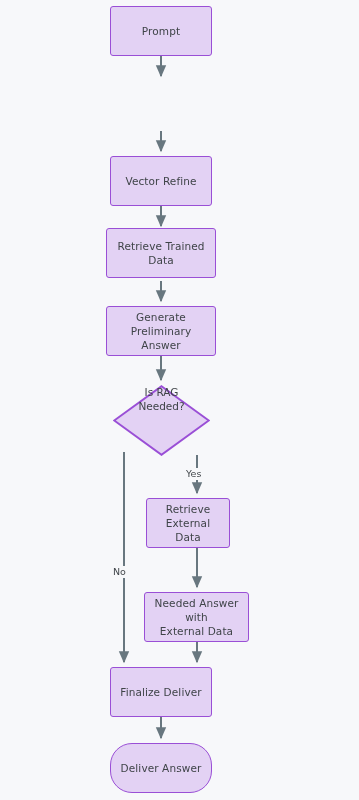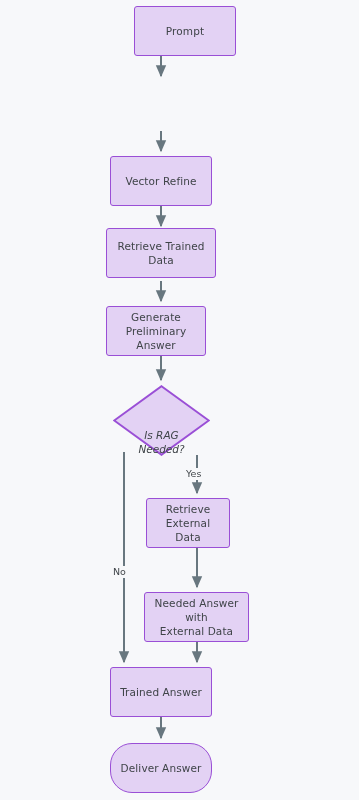--- a/index.html
+++ b/index.html
@@ -51,23 +51,22 @@
     width: 100%;
     white-space: pre-line;
   }
   .decision {
     position: absolute;
     width: 97px;
     height: 71px;
     background: transparent;
     border: none;
     display: flex;
-    align-items: flex-end;
+    align-items: flex-start;
     justify-content: center;
-    font-style: italic;
   }
   .decision .diamond-shape {
     position: absolute;
     left: 0;
     top: 0;
     width: 100%;
     height: 100%;
   }
   .decision .decision-text {
     position: relative;
@@ -106,34 +105,34 @@
       <path d="M161,281 L161,301"></path>
       <path d="M161,356 L161,380"></path>
       <path d="M197,455 L197,493"></path>
       <path d="M197,548 L197,587"></path>
       <path d="M197,642 L197,662"></path>
       <path d="M124,452 L124,662"></path>
       <path d="M161,717 L161,738"></path>
     </g>
   </svg>
 
-  <div class="node" style="left:110px; top:6px; width:102px; height:50px;margin-left:24px;">
+  <div class="node" style="left:110px; top:6px; width:102px; height:50px;">
     <span class="node-label">Prompt</span>
   </div>
 
 
   <div class="node" style="left:110px; top:156px; width:102px; height:50px;">
     <span class="node-label">Vector Refine</span>
   </div>
 
   <div class="node" style="left:106px; top:228px; width:110px; height:50px;">
     <span class="node-label">Retrieve Trained Data</span>
   </div>
 
-  <div class="node" style="left:106px; top:306px; width:100px; height:50px;align-items:center;">
+  <div class="node" style="left:106px; top:306px; width:110px; height:50px;align-items:center;">
     <span class="node-label">Generate Preliminary
 Answer</span>
   </div>
 
   <div class="decision" style="left:113px; top:385px;">
     <svg class="diamond-shape" viewBox="0 0 97 71" preserveAspectRatio="none">
       <polygon points="48.5,1.2 95.8,35.5 48.5,69.8 1.2,35.5" fill="#e3d2f4" stroke="#9a4fd6" stroke-width="2"></polygon>
     </svg>
     <span class="decision-text">Is RAG
 Needed?</span>
@@ -147,20 +146,20 @@
     <span class="node-label">Retrieve External
 Data</span>
   </div>
 
   <div class="node" style="left:144px; top:592px; width:105px; height:50px;">
     <span class="node-label">Needed Answer with
 External Data</span>
   </div>
 
   <div class="node" style="left:110px; top:667px; width:102px; height:50px;">
-    <span class="node-label">Trained Answer</span>
+    <span class="node-label">Finalize Deliver</span>
   </div>
 
   <div class="node" style="left:110px; top:743px; width:102px; height:50px;border-radius:22px;">
     <span class="node-label">Deliver Answer</span>
   </div>
 
 </div>
 
 </body></html>

